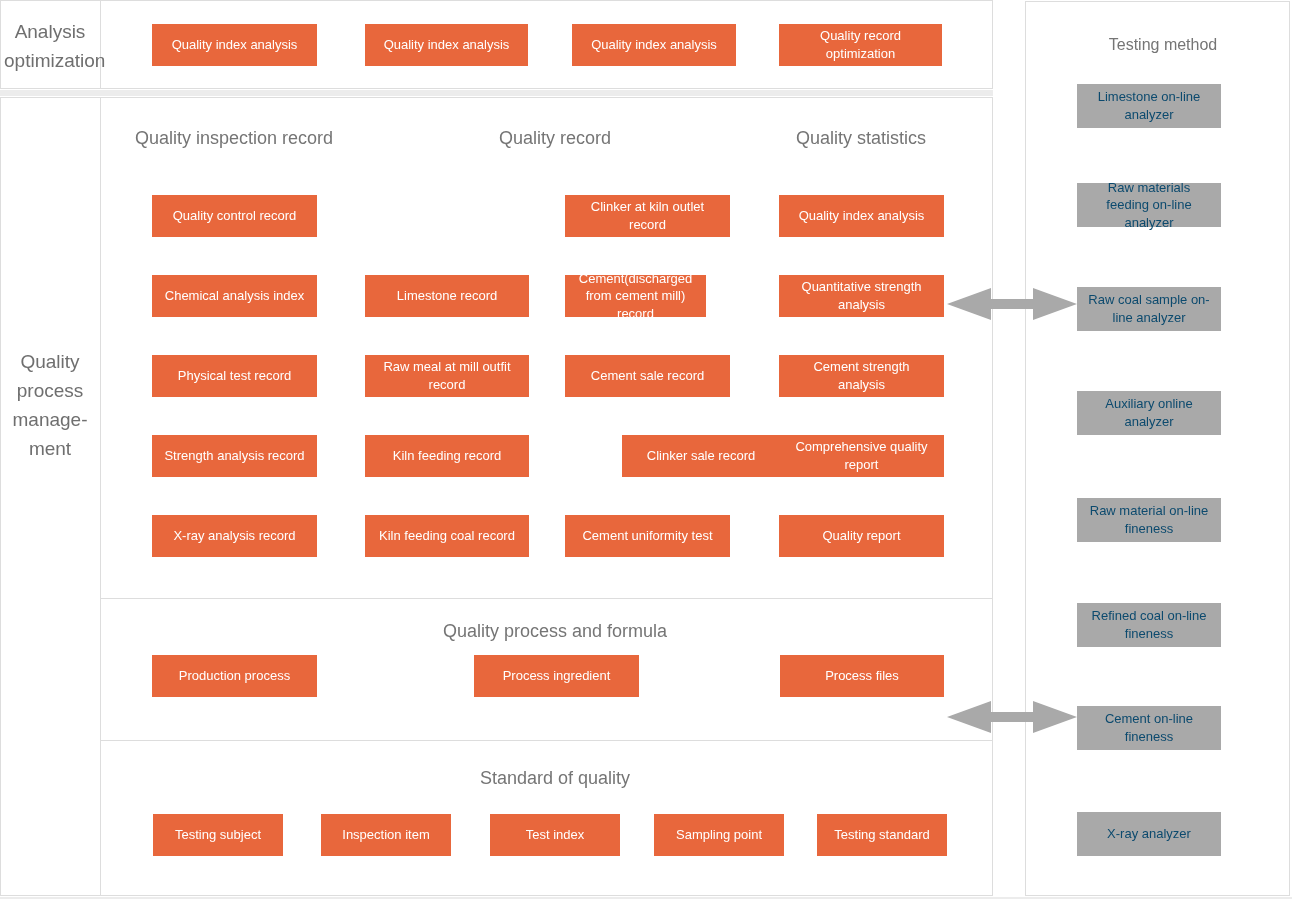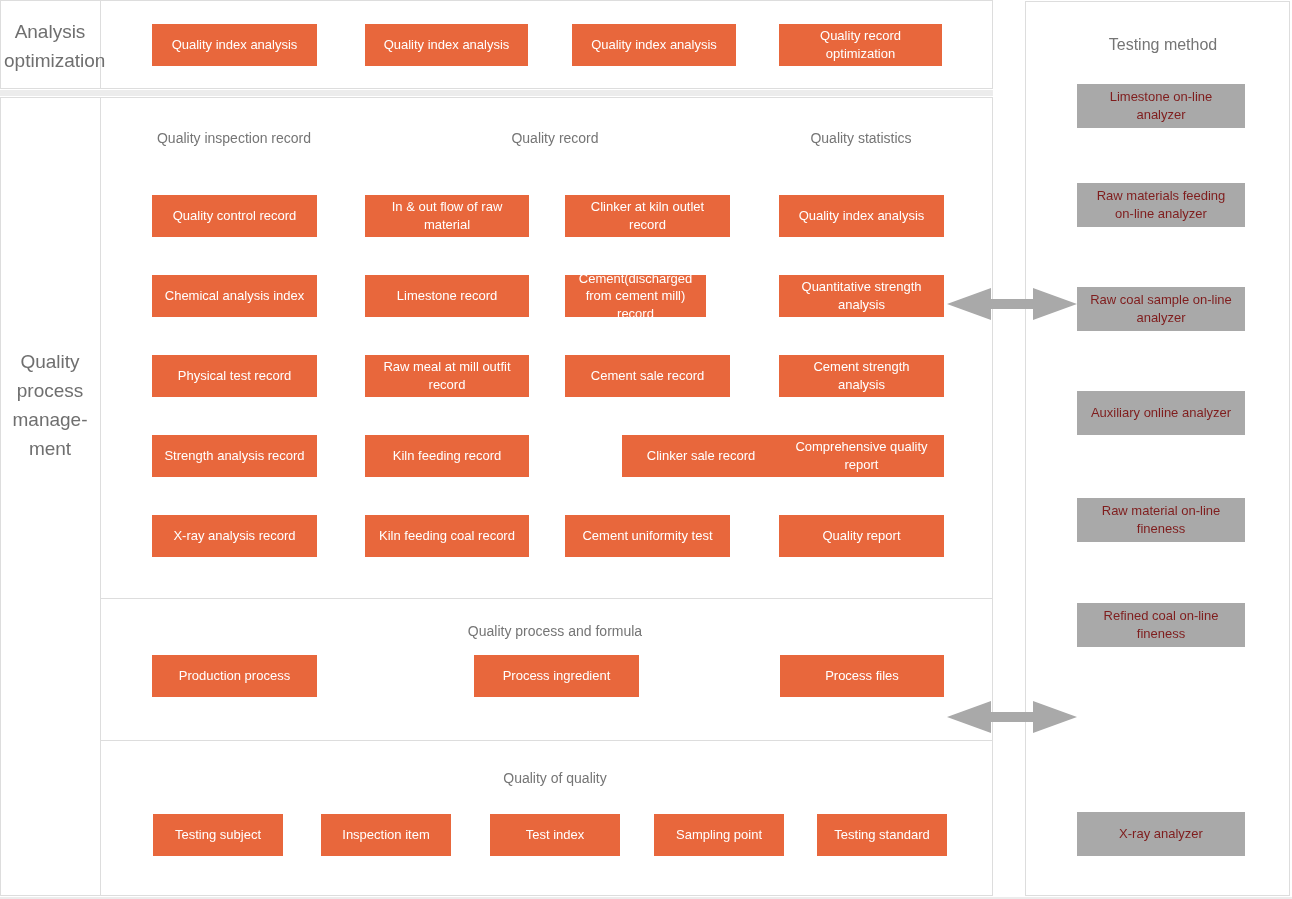--- a/index.html
+++ b/index.html
@@ -8,26 +8,26 @@
   .panel{position:absolute;background:#ffffff;border:1px solid #dddddd;box-sizing:border-box;}
   .vline{position:absolute;width:1px;background:#dddddd;}
   .hline{position:absolute;height:1px;background:#dddddd;}
   .gapstrip{position:absolute;background:#ececec;}
   .btn{
     position:absolute;height:42px;background:#E8673C;color:#ffffff;
     font-size:13px;line-height:1.35;display:flex;align-items:center;justify-content:center;
     text-align:center;padding:0 12px;box-sizing:border-box;cursor:pointer;
   }
   .gbox{
-    position:absolute;left:1077px;width:168px;height:44px;background:#A9A9A9;color:#7f1d1d;
+    position:absolute;left:1077px;width:144px;height:44px;background:#A9A9A9;color:#0c4a6e;
     font-size:13px;line-height:1.35;display:flex;align-items:center;justify-content:center;
     text-align:center;padding:0 10px;box-sizing:border-box;cursor:pointer;
   }
   .hdr{
-    position:absolute;color:#757575;font-size:14px;white-space:nowrap;
+    position:absolute;color:#757575;font-size:18px;white-space:nowrap;
     transform:translateX(-50%);text-align:center;line-height:20px;
   }
   .side-label{
     position:absolute;color:#6f6f6f;font-size:19px;line-height:29px;text-align:center;
   }
   .arrow{position:absolute;width:130px;height:32px;z-index:5;}
   .arrow svg{display:block;width:100%;height:100%;}
 </style>
 </head>
 <body>
@@ -52,21 +52,20 @@
   <div class="btn" style="left:572px;top:24px;width:164px;">Quality index analysis</div>
   <div class="btn" style="left:779px;top:24px;width:163px;">Quality record optimization</div>
 
   <div class="side-label" style="left:8px;top:347px;width:84px;">Quality process manage- ment</div>
 
   <div class="hdr" style="left:234px;top:128px;">Quality inspection record</div>
   <div class="hdr" style="left:555px;top:128px;">Quality record</div>
   <div class="hdr" style="left:861px;top:128px;">Quality statistics</div>
 
   <div class="btn" style="left:152px;top:195px;width:165px;">Quality control record</div>
-  <div class="btn" style="left:365px;top:195px;width:164px;">In &amp; out flow of raw material</div>
   <div class="btn" style="left:565px;top:195px;width:165px;">Clinker at kiln outlet record</div>
   <div class="btn" style="left:779px;top:195px;width:165px;">Quality index analysis</div>
 
   <div class="btn" style="left:152px;top:275px;width:165px;">Chemical analysis index</div>
   <div class="btn" style="left:365px;top:275px;width:164px;">Limestone record</div>
   <div class="btn" style="left:565px;top:275px;width:141px;">Cement(discharged from cement mill) record</div>
   <div class="btn" style="left:779px;top:275px;width:165px;">Quantitative strength analysis</div>
 
   <div class="btn" style="left:152px;top:355px;width:165px;">Physical test record</div>
   <div class="btn" style="left:365px;top:355px;width:164px;">Raw meal at mill outfit record</div>
@@ -81,34 +80,35 @@
   <div class="btn" style="left:152px;top:515px;width:165px;">X-ray analysis record</div>
   <div class="btn" style="left:365px;top:515px;width:164px;">Kiln feeding coal record</div>
   <div class="btn" style="left:565px;top:515px;width:165px;">Cement uniformity test</div>
   <div class="btn" style="left:779px;top:515px;width:165px;">Quality report</div>
 
   <div class="hdr" style="left:555px;top:621px;">Quality process and formula</div>
   <div class="btn" style="left:152px;top:655px;width:165px;">Production process</div>
   <div class="btn" style="left:474px;top:655px;width:165px;">Process ingredient</div>
   <div class="btn" style="left:780px;top:655px;width:164px;">Process files</div>
 
-  <div class="hdr" style="left:555px;top:768px;">Quality of quality</div>
+  <div class="hdr" style="left:555px;top:768px;">Standard of quality</div>
   <div class="btn" style="left:153px;top:814px;width:130px;">Testing subject</div>
   <div class="btn" style="left:321px;top:814px;width:130px;">Inspection item</div>
   <div class="btn" style="left:490px;top:814px;width:130px;">Test index</div>
   <div class="btn" style="left:654px;top:814px;width:130px;">Sampling point</div>
   <div class="btn" style="left:817px;top:814px;width:130px;">Testing standard</div>
 
   <div class="hdr" style="left:1163px;top:35px;font-size:16px;">Testing method</div>
   <div class="gbox" style="top:84px;">Limestone on-line analyzer</div>
   <div class="gbox" style="top:183px;">Raw materials feeding on-line analyzer</div>
   <div class="gbox" style="top:287px;">Raw coal sample on-line analyzer</div>
   <div class="gbox" style="top:391px;">Auxiliary online analyzer</div>
   <div class="gbox" style="top:498px;">Raw material on-line fineness</div>
   <div class="gbox" style="top:603px;">Refined coal on-line fineness</div>
+  <div class="gbox" style="top:706px;">Cement on-line fineness</div>
   <div class="gbox" style="top:812px;">X-ray analyzer</div>
 
   <div class="arrow" style="left:947px;top:288px;">
     <svg viewBox="0 0 130 32" xmlns="http://www.w3.org/2000/svg">
       <polygon points="0,16 44,0 44,11 86,11 86,0 130,16 86,32 86,21 44,21 44,32" fill="#A9A9A9"></polygon>
     </svg>
   </div>
   <div class="arrow" style="left:947px;top:701px;">
     <svg viewBox="0 0 130 32" xmlns="http://www.w3.org/2000/svg">
       <polygon points="0,16 44,0 44,11 86,11 86,0 130,16 86,32 86,21 44,21 44,32" fill="#A9A9A9"></polygon>

